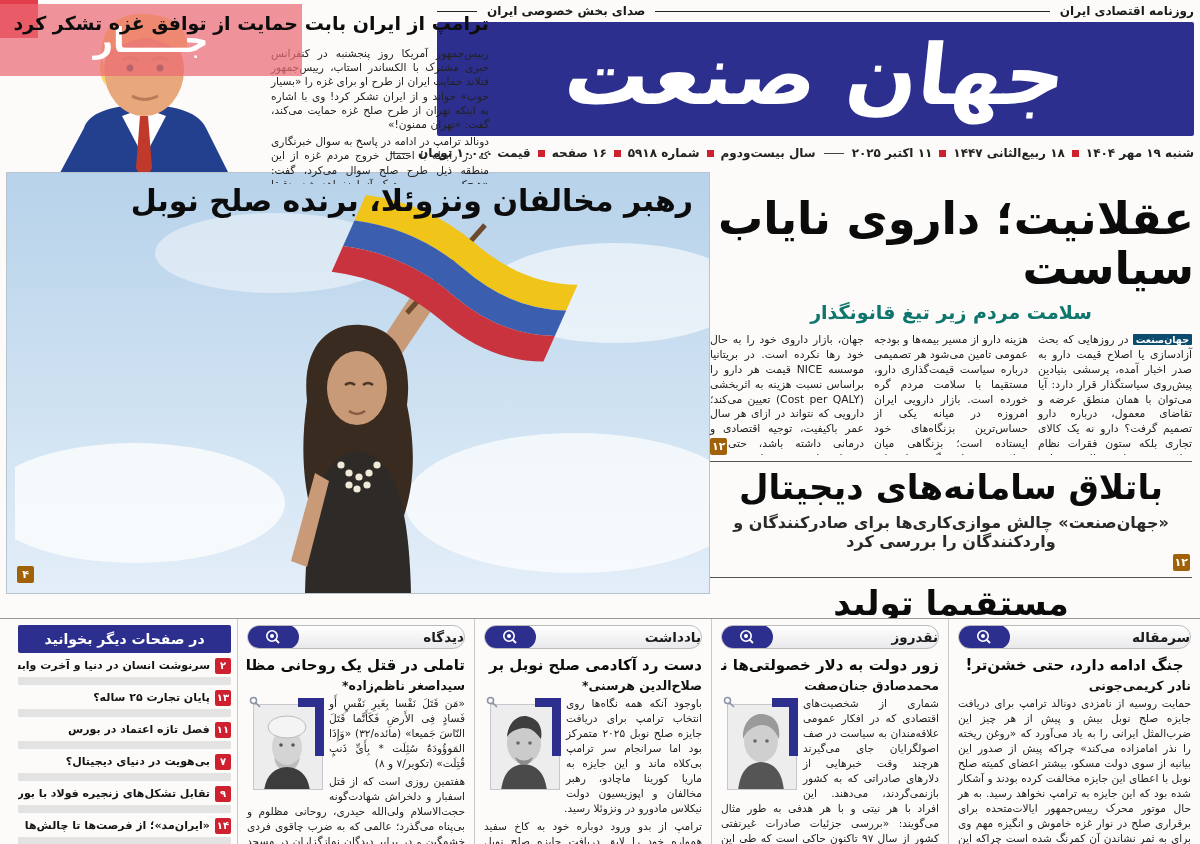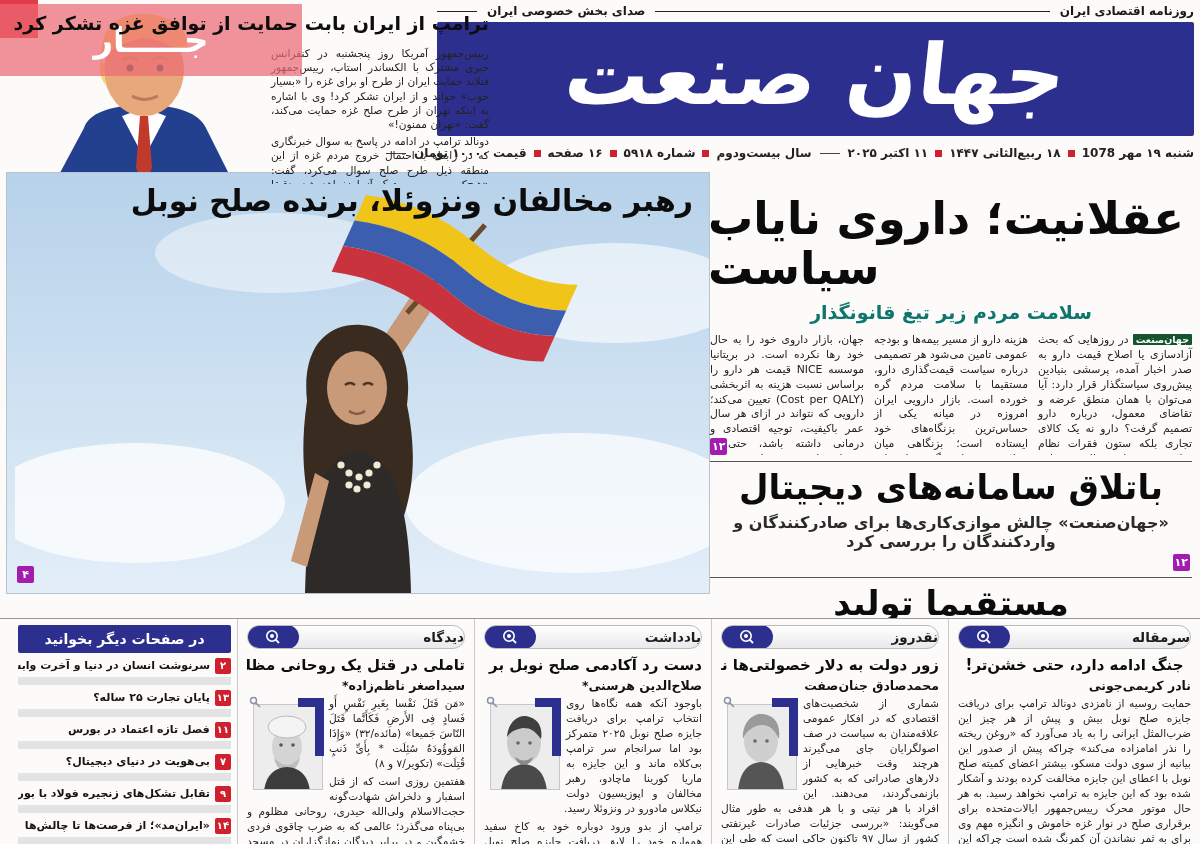--- a/index.html
+++ b/index.html
@@ -46,21 +46,21 @@
     position:absolute; top:12px; right:4px; left:86px; z-index:4;
     font-size:19px; font-weight:900; text-align:left; color:#0d0d0d; white-space:nowrap;
   }
   .trump-body {
     position:absolute; top:46px; right:4px; width:218px; bottom:2px; z-index:2;
     font-size:10.6px; line-height:1.34; text-align:justify; color:#222;
   }
   .trump-body p { margin-bottom:3px; }
 
   .page-badge {
-    display:inline-block; min-width:17px; height:17px; background:#a21caf; color:#fff;
+    display:inline-block; min-width:17px; height:17px; background:#a16207; color:#fff;
     font-size:11px; font-weight:bold; text-align:center; line-height:17px; border-radius:2px; padding:0 2px;
   }
 
   
   .photo-block {
     position:absolute; top:172px; left:6px; width:704px; height:422px;
     border:1px solid #b9c3cd; background:linear-gradient(180deg,#b7d2ea 0%,#cfe2f2 55%,#e3eef8 100%);
     overflow:hidden;
   }
   .photo-scene { position:absolute; inset:0; }
@@ -70,25 +70,25 @@
   }
   .photo-subheadline {
     position:absolute; top:52px; right:16px; z-index:5;
     font-size:17px; font-weight:bold; color:#d0202e;
   }
   .photo-badge { position:absolute; bottom:10px; left:10px; z-index:5; }
 
   
   .right-col { position:absolute; top:188px; right:6px; width:486px; height:424px; border-right:0; }
   .right-col .rule { border-top:1px solid #555; margin:6px 2px; }
-  .main-headline { font-size:45px; font-weight:900; text-align:left; line-height:1.1; margin-top:6px; color:#0b0b0b; }
+  .main-headline { font-size:45px; font-weight:900; text-align:right; line-height:1.1; margin-top:6px; color:#0b0b0b; }
   .main-subheadline { font-size:19px; font-weight:bold; text-align:center; color:#0f766e; margin-top:8px; }
   .main-cols { position:relative; display:flex; gap:10px; margin-top:10px; padding:0 2px; height:122px; overflow:hidden; }
   .main-cols .tcol { flex:1; font-size:10.8px; line-height:1.38; text-align:justify; color:#222; }
-  .lead-label { background:#14532d; color:#fff; font-size:9.5px; font-weight:bold; padding:0 3px; border-radius:1px; }
+  .lead-label { background:#0c4a6e; color:#fff; font-size:9.5px; font-weight:bold; padding:0 3px; border-radius:1px; }
   .main-badge { position:absolute; left:2px; bottom:0; }
   .sec-headline { font-size:34px; font-weight:900; text-align:center; line-height:1.15; margin-top:4px; color:#0b0b0b; }
   .sec-subheadline { font-size:16px; font-weight:bold; text-align:center; color:#2b2b2b; margin-top:6px; }
   .sec-badge-row { padding:0 4px; height:20px; }
 
   
   .bottomband {
     position:absolute; top:618px; left:0; right:0; bottom:0;
     display:flex; border-top:1px solid #999; background:#fcfbf9;
   }
@@ -166,21 +166,21 @@
       <span class="tagline">روزنامه اقتصادی ایران</span>
       <span class="tagline-rule"></span>
       <span class="tagline">صدای بخش خصوصی ایران</span>
       <span class="tagline-rule" style="max-width:40px"></span>
     </div>
     <div class="title-box">
       <span class="paper-title">جهان صنعت</span>
     </div>
     <div class="dateline">
       <span class="dl-group">
-        <span>شنبه ۱۹ مهر 1078</span>
+        <span>شنبه ۱۹ مهر ۱۴۰۴</span>
         <span class="dl-sq"></span>
         <span>۱۸ ربیع‌الثانی ۱۴۴۷</span>
         <span class="dl-sq"></span>
         <span>۱۱ اکتبر ۲۰۲۵</span>
       </span>
       <span class="dl-rule"></span>
       <span class="dl-group">
         <span>سال بیست‌ودوم</span>
         <span class="dl-sq"></span>
         <span>شماره ۵۹۱۸</span>

